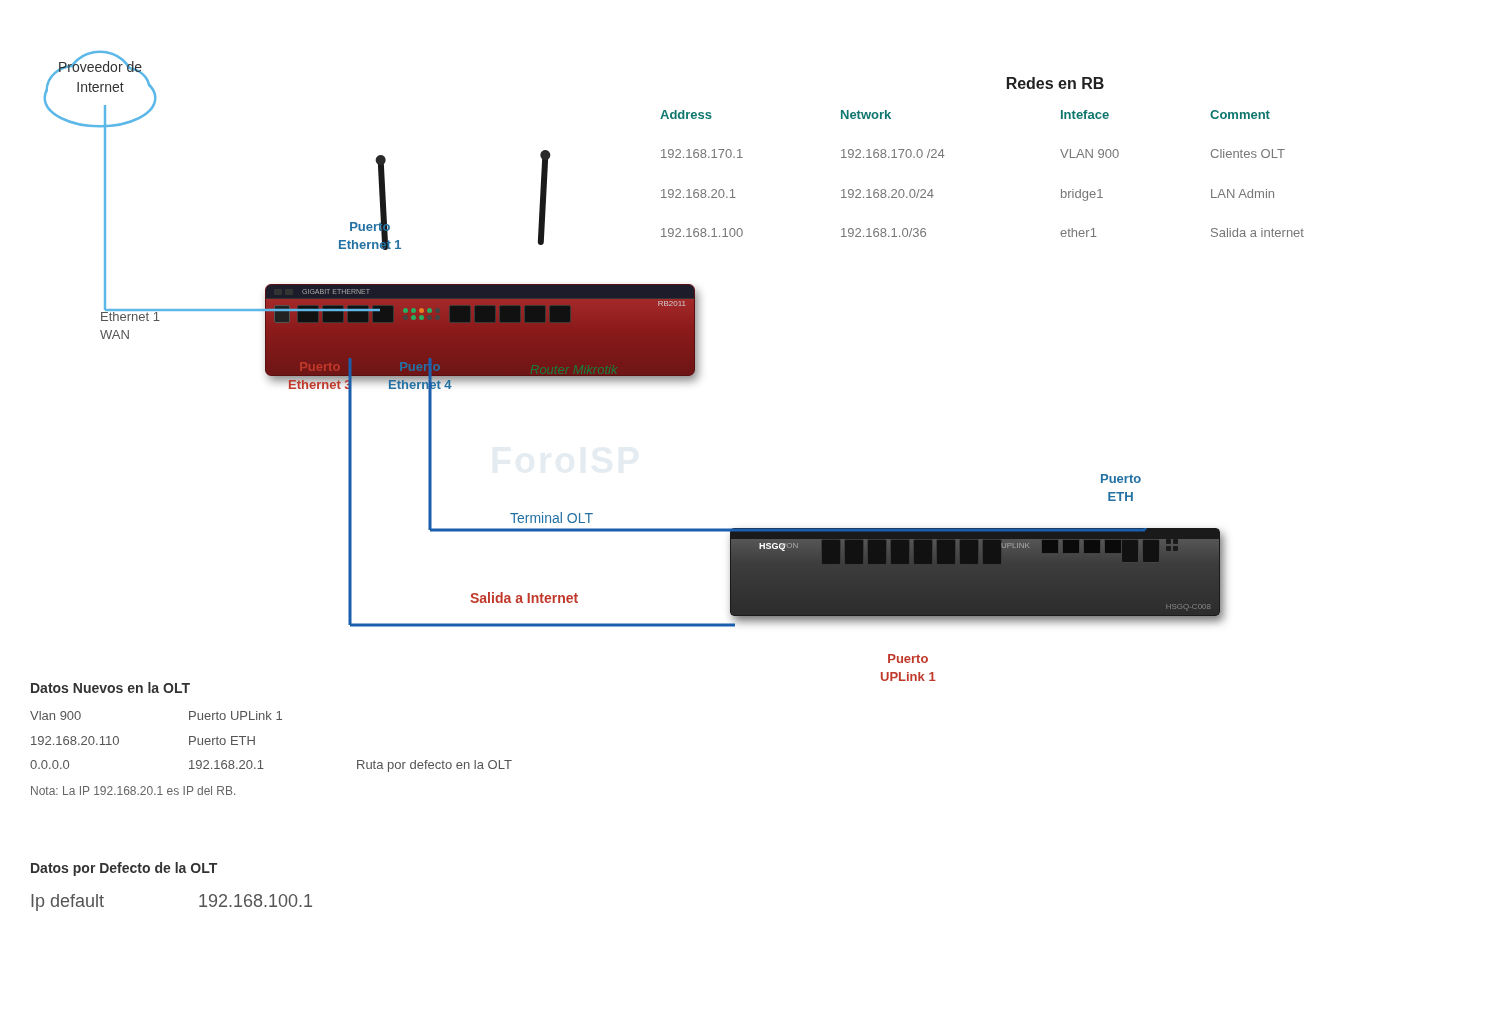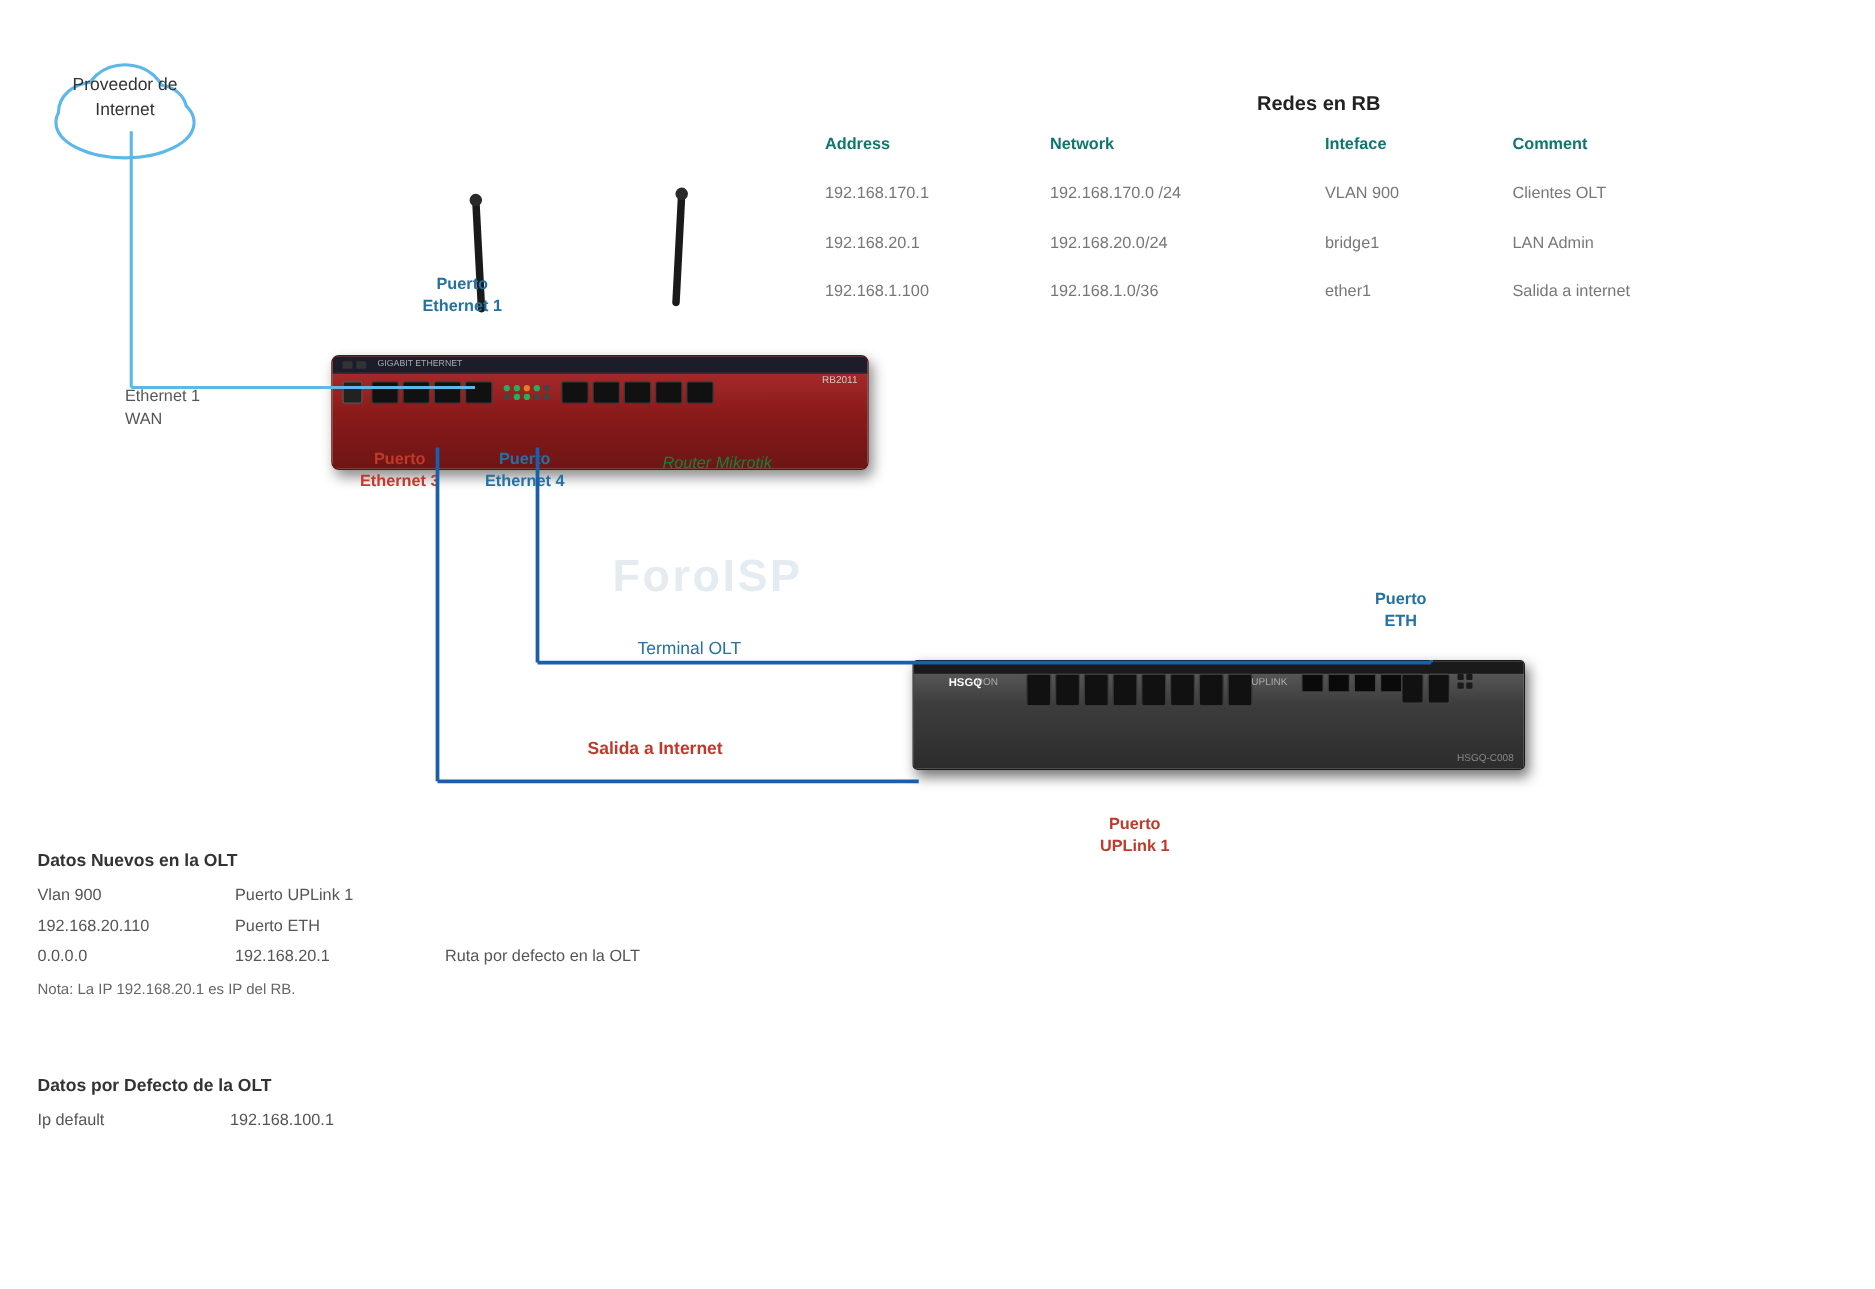--- a/index.html
+++ b/index.html
@@ -499,21 +499,21 @@
       <span>0.0.0.0</span>
       <span>192.168.20.1</span>
       <span>Ruta  por defecto en la OLT</span>
     </div>
     <div class="info-note">Nota: La IP 192.168.20.1 es IP del RB.</div>
   </div>
 </div>
 
 <div class="default-section">
   <div class="section-title">Datos por Defecto de la OLT</div>
-  <div style="font-size:13px;color:#555;line-height:1.9;display:grid;grid-template-columns:150px auto;gap:0 4px;">
+  <div style="font-size:18px;color:#555;line-height:1.9;display:grid;grid-template-columns:150px auto;gap:0 18px;">
     <span>Ip default</span>
     <span>192.168.100.1</span>
   </div>
 </div>
 
 <div class="watermark">ForoISP</div>
 
 <svg class="lines-svg" xmlns="http://www.w3.org/2000/svg">
 
   <line x1="105" y1="105" x2="105" y2="310" stroke="#5bb8e8" stroke-width="2.5"></line>

